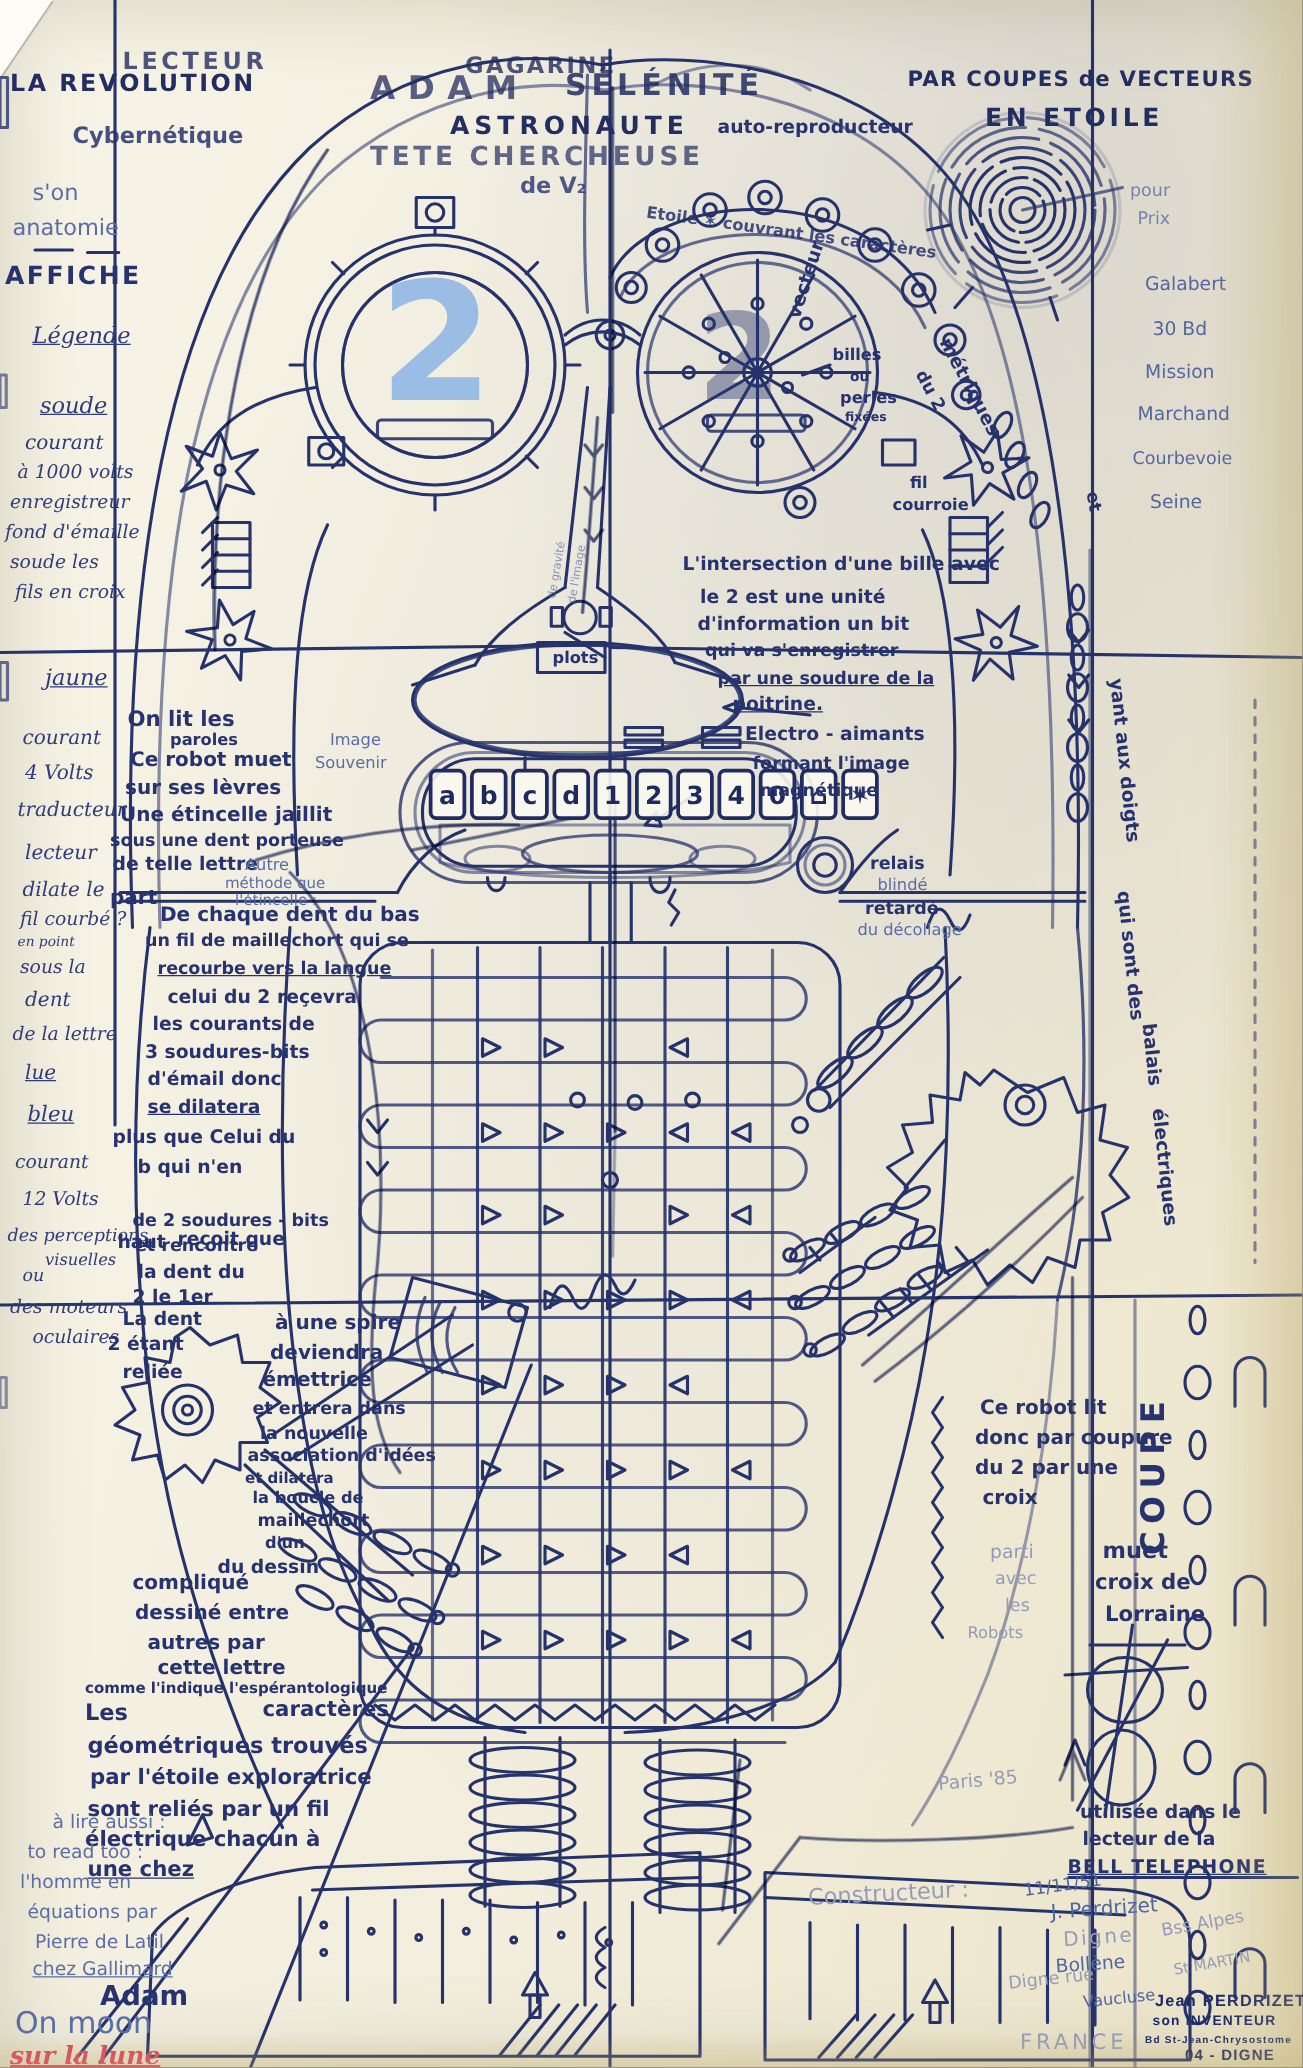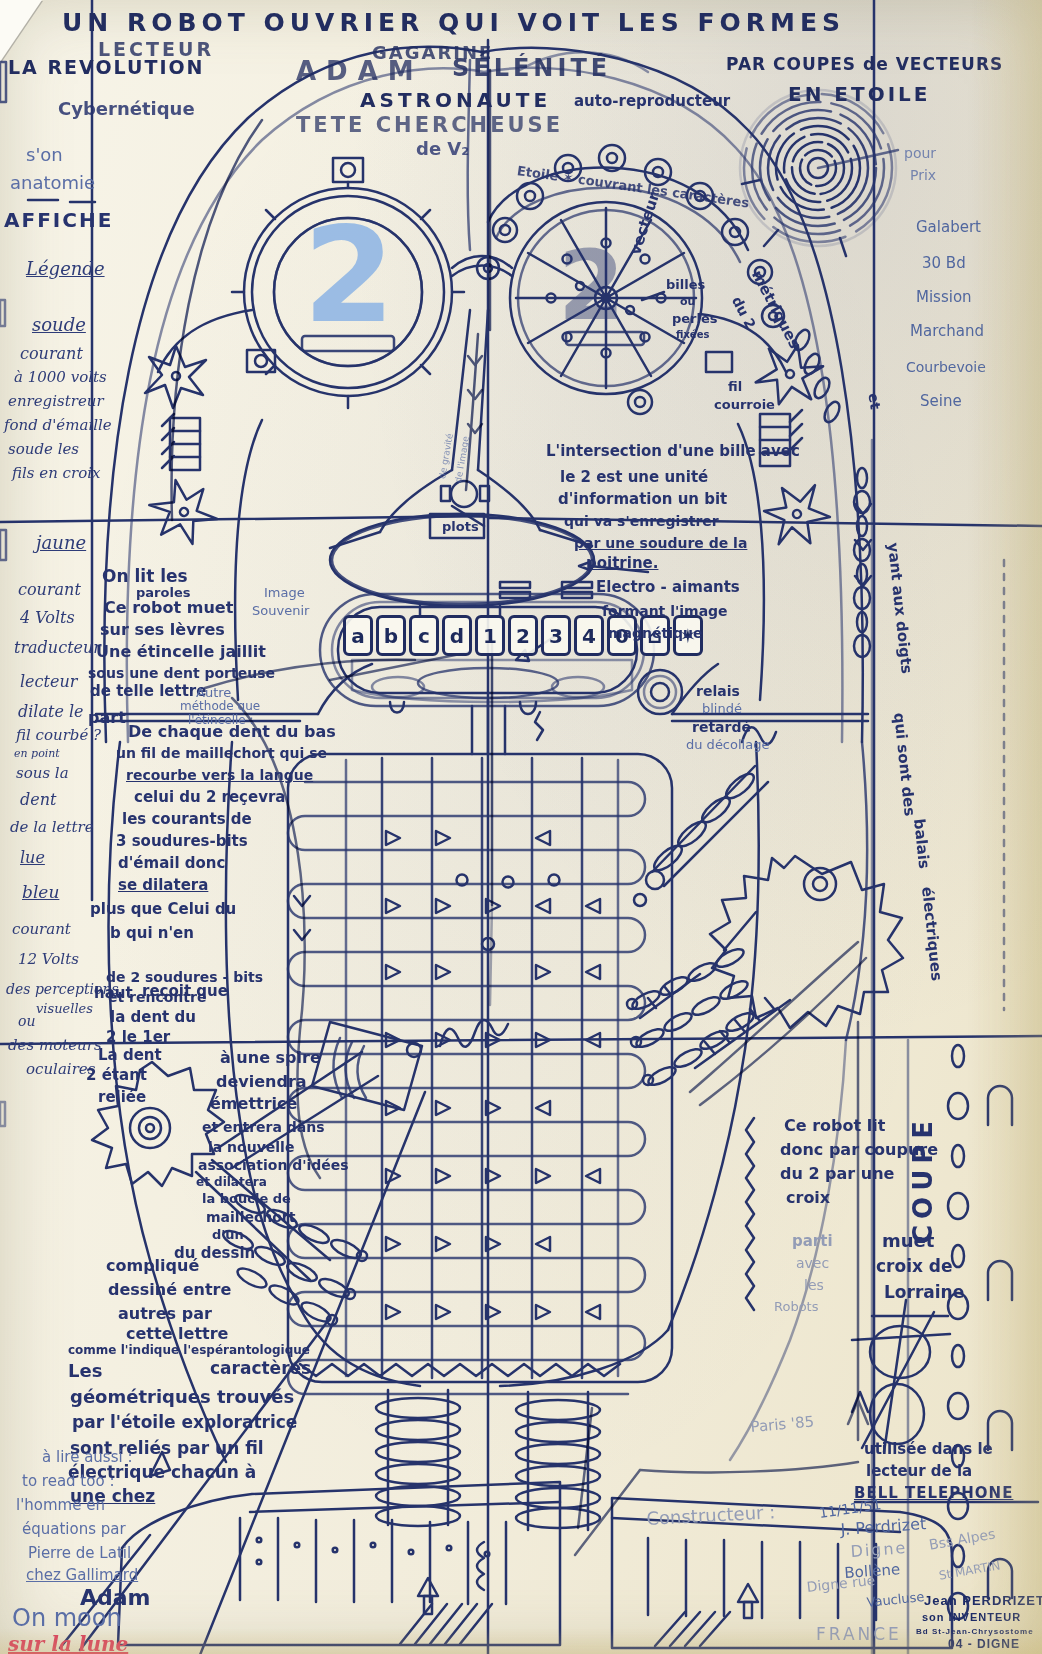--- a/index.html
+++ b/index.html
@@ -480,21 +480,20 @@
       <span class="tooth">c</span>
       <span class="tooth">d</span>
       <span class="tooth">1</span>
       <span class="tooth">2</span>
       <span class="tooth">3</span>
       <span class="tooth">4</span>
       <span class="tooth">0</span>
       <span class="tooth">⌂</span>
       <span class="tooth">✶</span>
     </div>
-  <span class="lab c-p" style="left: 62px; top: 10px; font-size: 25px; letter-spacing: 5px;">UN ROBOT OUVRIER QUI VOIT LES FORMES</span>
       <span class="lab c-p" style="left: 98px; top: 40px; font-size: 19px; letter-spacing: 3px; opacity: 0.8;">LECTEUR</span>
       <span class="lab c-p" style="left: 372px; top: 44px; font-size: 18px; letter-spacing: 2px; opacity: 0.8;">GAGARINE</span>
       <span class="lab c-p" style="left: 8px; top: 58px; font-size: 19px; letter-spacing: 2px;">LA REVOLUTION</span>
       <span class="lab c-p" style="left: 296px; top: 58px; font-size: 26px; letter-spacing: 10px; opacity: 0.75;">ADAM</span>
       <span class="lab c-p" style="left: 452px; top: 56px; font-size: 24px; letter-spacing: 4px; opacity: 0.85;">SÉLÉNITÉ</span>
       <span class="lab c-p" style="left: 726px; top: 56px; font-size: 17px; letter-spacing: 1px;">PAR COUPES de VECTEURS</span>
       <span class="lab c-p" style="left: 788px; top: 84px; font-size: 20px; letter-spacing: 3px;">EN ETOILE</span>
       <span class="lab c-p" style="left: 360px; top: 90px; font-size: 20px; letter-spacing: 4px;">ASTRONAUTE</span>
       <span class="lab c-h" style="left: 574px; top: 94px; font-size: 15px;">auto-reproducteur</span>
       <span class="lab c-p" style="left: 296px; top: 114px; font-size: 21px; letter-spacing: 3px; opacity: 0.7;">TETE CHERCHEUSE</span>
@@ -632,21 +631,21 @@
       <span class="lab c-h" style="left: 880px; top: 392px; font-size: 14px; transform: rotate(80deg);">et</span>
       <span class="lab c-h" style="left: 900px; top: 542px; font-size: 15px; transform: rotate(84deg);">yant aux doigts</span>
       <span class="lab c-h" style="left: 906px; top: 712px; font-size: 15px; transform: rotate(84deg);">qui sont des</span>
       <span class="lab c-h" style="left: 926px; top: 818px; font-size: 15px; transform: rotate(84deg);">balais</span>
       <span class="lab c-h" style="left: 934px; top: 886px; font-size: 15px; transform: rotate(84deg);">électriques</span>
       <span class="lab c-h" style="left: 784px; top: 1118px; font-size: 16px;">Ce robot  lit</span>
       <span class="lab c-h" style="left: 780px; top: 1142px; font-size: 16px;">donc par coupure</span>
       <span class="lab c-h" style="left: 780px; top: 1166px; font-size: 16px;">du 2 par une</span>
       <span class="lab c-h" style="left: 786px; top: 1190px; font-size: 16px;">croix</span>
       <span class="lab c-h" style="left: 910px; top: 1244px; font-size: 26px; transform: rotate(-90deg); letter-spacing: 6px;">COUPE</span>
-      <span class="lab c-pe" style="left: 792px; top: 1234px; font-size: 15px; font-weight: bold;">parti</span>
+      <span class="lab c-pe" style="left: 792px; top: 1234px; font-size: 15px;">parti</span>
       <span class="lab c-pe" style="left: 796px; top: 1256px; font-size: 14px;">avec</span>
       <span class="lab c-pe" style="left: 804px; top: 1278px; font-size: 14px;">les</span>
       <span class="lab c-pe" style="left: 774px; top: 1300px; font-size: 13px;">Robots</span>
       <span class="lab c-h" style="left: 882px; top: 1232px; font-size: 18px;">muet</span>
       <span class="lab c-h" style="left: 876px; top: 1258px; font-size: 17px;">croix de</span>
       <span class="lab c-h" style="left: 884px; top: 1284px; font-size: 17px;">Lorraine</span>
       <span class="lab c-h" style="left: 864px; top: 1442px; font-size: 15px;">utilisée dans le</span>
       <span class="lab c-h" style="left: 866px; top: 1464px; font-size: 15px;">lecteur de la</span>
       <span class="lab c-h" style="left: 854px; top: 1486px; font-size: 15px; letter-spacing: 1px; text-decoration: underline;">BELL TELEPHONE</span>
       <span class="lab c-b" style="left: 818px; top: 1506px; font-size: 14px; transform: rotate(-8deg);">11/11/51</span>

